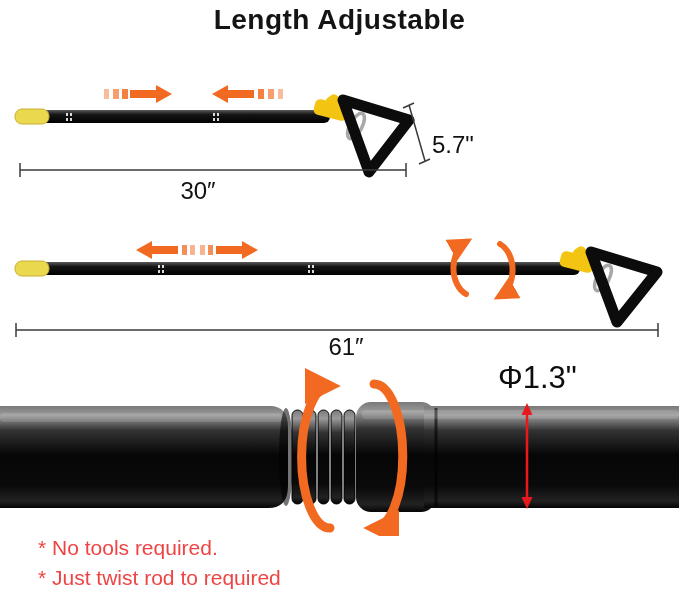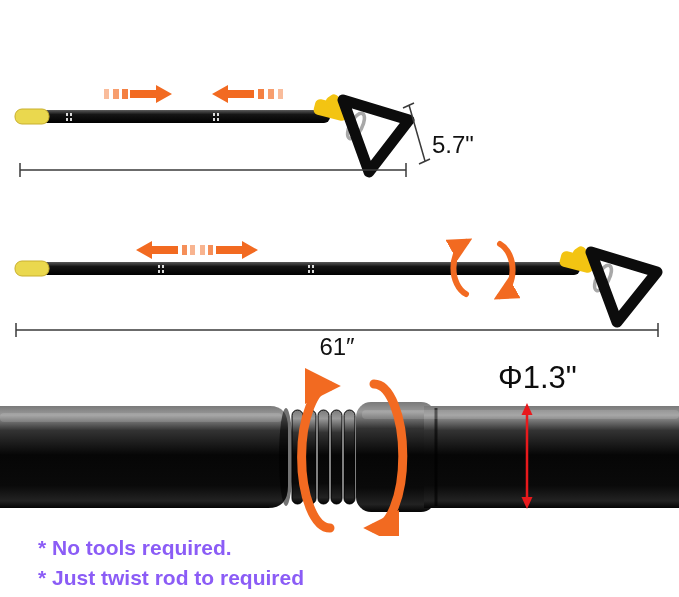--- a/index.html
+++ b/index.html
@@ -10,28 +10,29 @@
     color:#1a1a1a;
   }
   .abs{position:absolute;}
   .title{
     position:absolute;left:0;top:4px;width:679px;text-align:center;
     font-size:28px;font-weight:700;letter-spacing:.5px;color:#141414;
   }
   .dim-label{position:absolute;font-size:24px;color:#111;}
   .dim-label.center{width:100px;text-align:center;}
   .dia-label{position:absolute;left:498px;top:360px;font-size:31px;color:#0d0d0d;}
-  .note{position:absolute;left:38px;font-size:21px;color:#8b5cf6;font-weight:bold;}
+  .note{position:absolute;left:38px;font-size:21px;color:#ef4444;}
   svg{display:block;}
 </style>
 </head>
 <body>
 
 <div class="stage">
 
+  <div class="title">Length Adjustable</div>
 
   <svg class="abs" style="left:0;top:58px;" width="679" height="160" viewBox="0 0 679 160">
     <defs>
       <linearGradient id="rodGrad" x1="0" y1="0" x2="0" y2="1">
         <stop offset="0%" stop-color="#5a5a5a"></stop>
         <stop offset="35%" stop-color="#151515"></stop>
         <stop offset="100%" stop-color="#000"></stop>
       </linearGradient>
       <linearGradient id="tubeGrad" x1="0" y1="0" x2="0" y2="1">
         <stop offset="0%" stop-color="#7a7a7a"></stop>
@@ -88,20 +89,21 @@
       <line x1="406" y1="105" x2="406" y2="119"></line>
     </g>
     <g stroke="#3a3a3a" stroke-width="1.5">
       <line x1="409" y1="47" x2="425" y2="103"></line>
       <line x1="403" y1="50" x2="414" y2="45"></line>
       <line x1="419" y1="106" x2="430" y2="101"></line>
     </g>
   </svg>
 
   <div class="dim-label" style="left:432px;top:131px;">5.7"</div>
+  <div class="dim-label center" style="left:148px;top:177px;">30″</div>
 
   <svg class="abs" style="left:0;top:228px;" width="679" height="140" viewBox="0 0 679 140">
 
     <g>
       <rect x="18" y="34" width="562" height="13" rx="6" fill="url(#rodGrad)"></rect>
       <rect x="15" y="33" width="34" height="15" rx="7" fill="#EAD84E" stroke="#c9b02f" stroke-width="1"></rect>
       <g fill="#fff" opacity=".85">
         <rect x="158" y="37" width="2" height="3"></rect>
           <rect x="158" y="42" width="2" height="3"></rect>
         <rect x="162" y="37" width="2" height="3"></rect>
@@ -136,21 +138,21 @@
       <path d="M 500 16 A 20 28 0 0 1 500 68" marker-end="url(#arrowhead-o)"></path>
     </g>
 
     <g stroke="#3a3a3a" stroke-width="1.5">
       <line x1="16" y1="102" x2="658" y2="102"></line>
       <line x1="16" y1="95" x2="16" y2="109"></line>
       <line x1="658" y1="95" x2="658" y2="109"></line>
     </g>
   </svg>
 
-  <div class="dim-label center" style="left:287px;top:333px;">61″</div>
+  <div class="dim-label center" style="left:296px;top:333px;">61″</div>
 
   <div class="dia-label">Φ1.3"</div>
 
   <svg class="abs" style="left:0;top:356px;" width="679" height="180" viewBox="0 0 679 180">
 
     <g>
       <path d="M0 50 H 270 Q 288 50 288 72 V 130 Q 288 152 268 152 H 0 Z" fill="url(#tubeGrad)"></path>
       <rect x="0" y="57" width="282" height="9" rx="4" fill="#fff" opacity=".13"></rect>
       <ellipse cx="286" cy="101" rx="7" ry="49" fill="#000" opacity=".55"></ellipse>
     </g>

